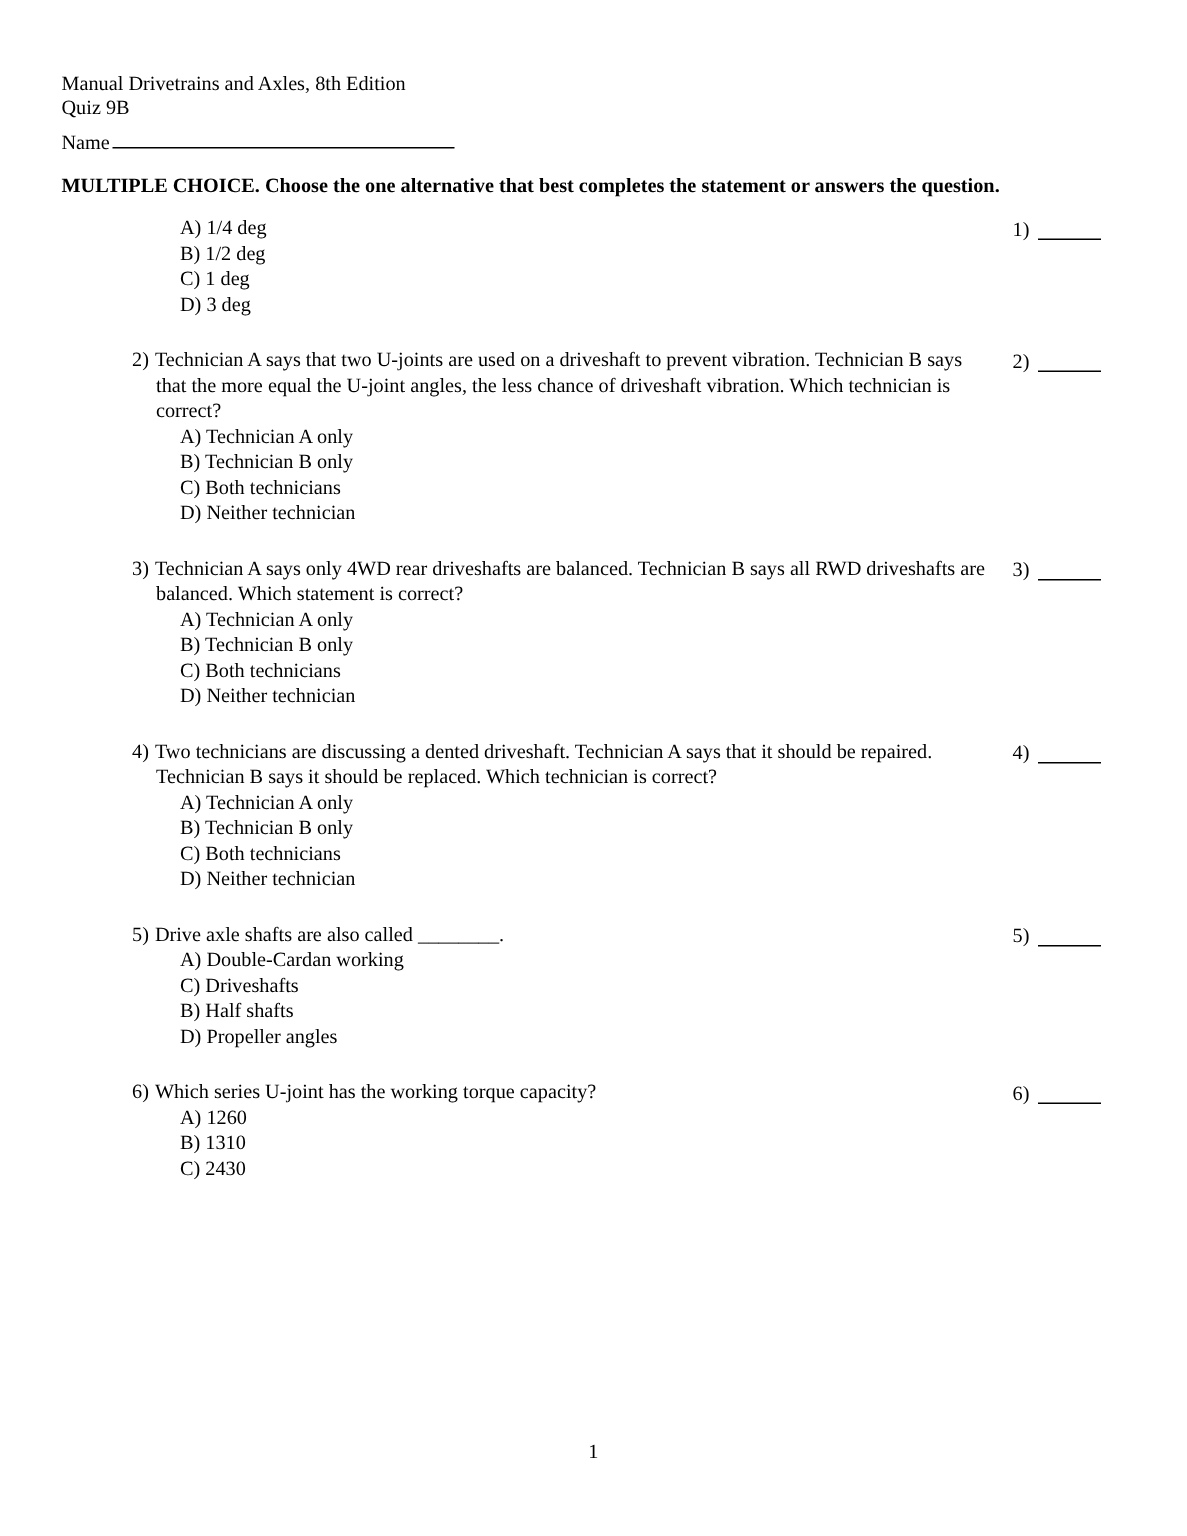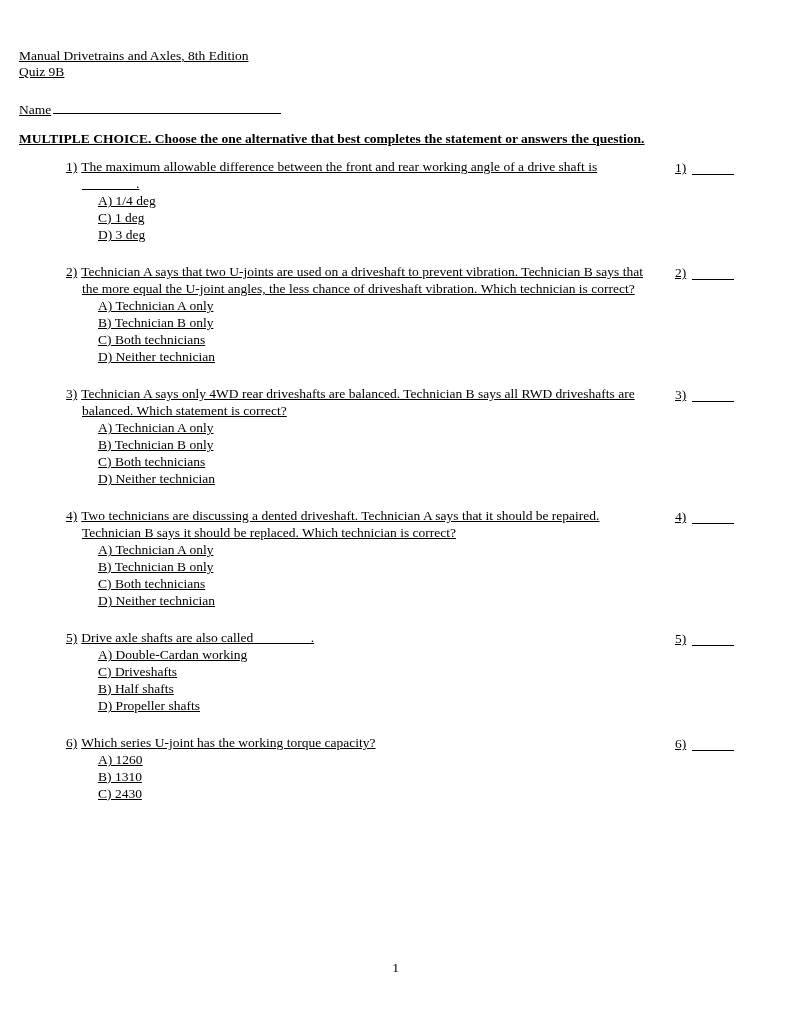--- a/index.html
+++ b/index.html
@@ -6,27 +6,26 @@
   .page {
     position: relative;
     width: 791px;
     height: 1024px;
     background: #ffffff;
     color: #000000;
     font-family: "Liberation Serif", serif;
     font-size: 13.5px;
     line-height: 17px;
     box-sizing: border-box;
-    padding: 48px 46px 0 19px;
+    padding: 48px 46px 0 41px;
     overflow: hidden;
-    text-decoration: underline;
   }
   .doc-header { margin-bottom: 12px; }
   .doc-title, .doc-subtitle { line-height: 16px; }
-  .name-row { margin-top: 19px; }
+  .name-row { margin-top: 4px; }
   .name-blank {
     display: inline-block;
     width: 228px;
     border-bottom: 1px solid #000;
     height: 14px;
     margin-left: 2px;
   }
   .instructions {
     font-weight: bold;
     margin-top: 12px;
@@ -78,25 +77,23 @@
       <span>Name</span><span class="name-blank"></span>
     </div>
   </div>
 
   <div class="instructions">MULTIPLE CHOICE.  Choose the one alternative that best completes the statement or answers the question.</div>
 
   <div class="questions">
 
     <div class="question">
       <div class="q-main">
-        <div class="q-body">
-          <span class="q-num">1)</span><span>The maximum allowable difference between the front and rear working angle of a drive shaft is ________.</span>
-        </div>
         <div class="q-choices">
           <div class="choice">A) 1/4 deg</div>
+          <div class="choice">B) 1/2 deg</div>
           <div class="choice">C) 1 deg</div>
           <div class="choice">D) 3 deg</div>
         </div>
       </div>
       <div class="q-answer">
         <span>1)</span><span class="answer-blank"></span>
       </div>
     </div>
 
     <div class="question">
@@ -152,21 +149,21 @@
 
     <div class="question">
       <div class="q-main">
         <div class="q-body">
           <span class="q-num">5)</span><span>Drive axle shafts are also called ________.</span>
         </div>
         <div class="q-choices">
           <div class="choice">A) Double-Cardan working</div>
           <div class="choice">C) Driveshafts</div>
           <div class="choice">B) Half shafts</div>
-          <div class="choice">D) Propeller shafts</div>
+          <div class="choice">D) Propeller angles</div>
         </div>
       </div>
       <div class="q-answer">
         <span>5)</span><span class="answer-blank"></span>
       </div>
     </div>
 
     <div class="question">
       <div class="q-main">
         <div class="q-body">

